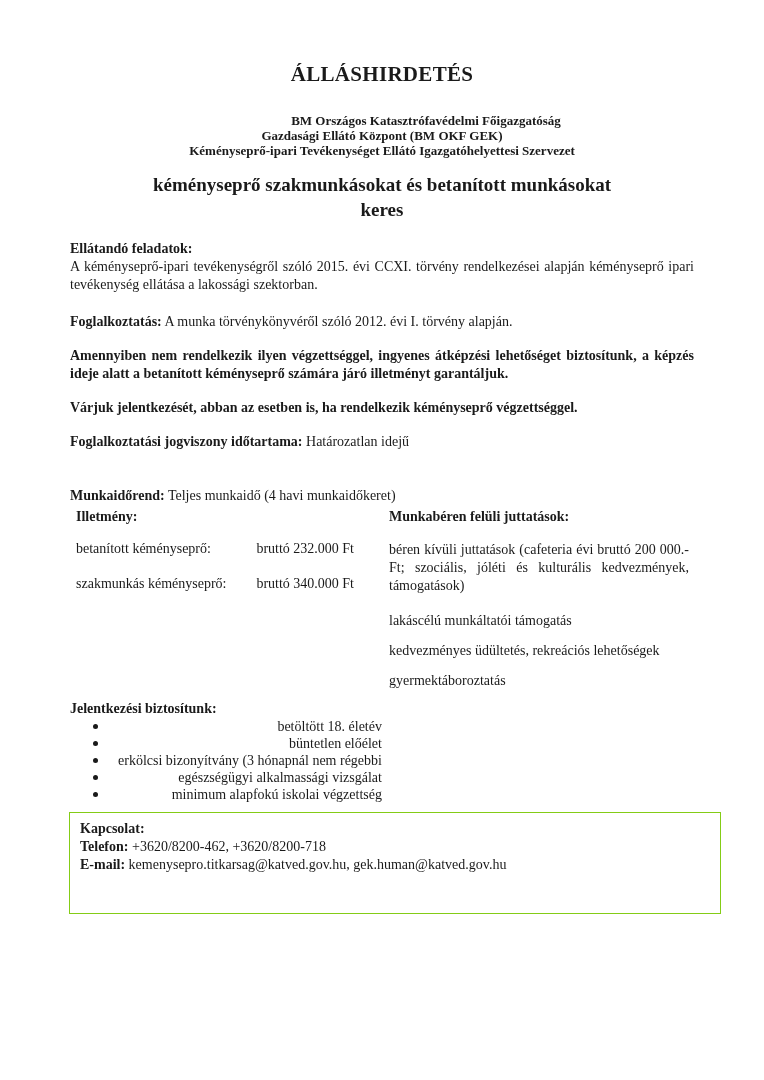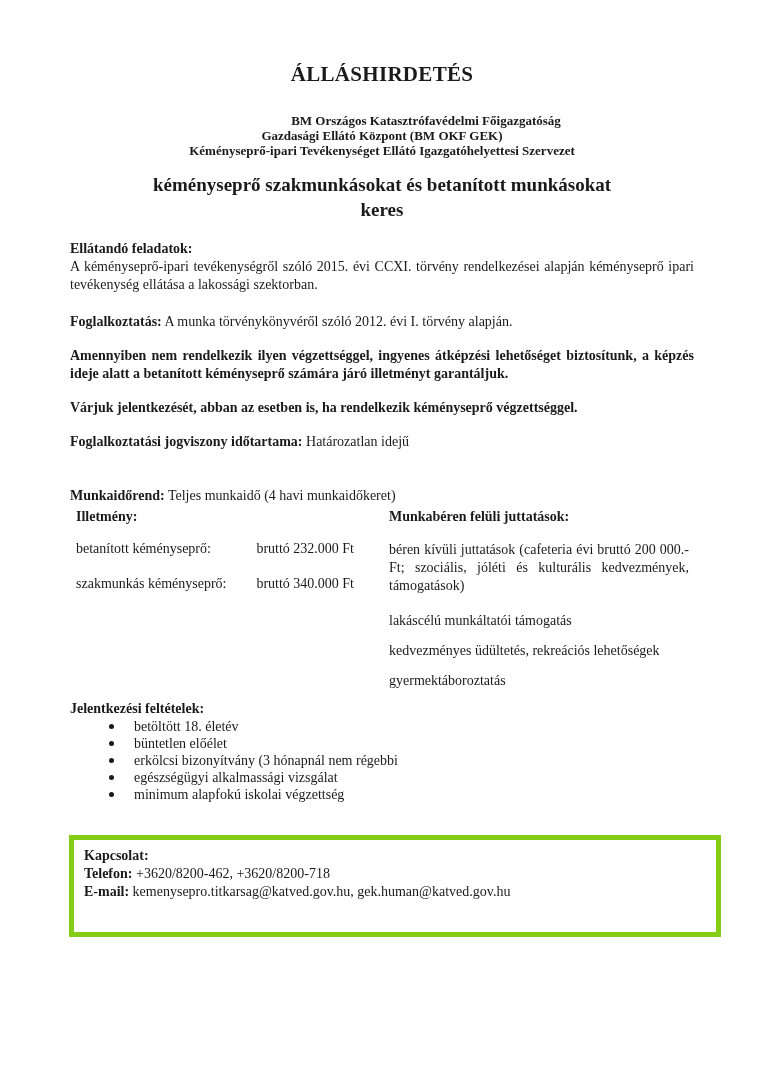--- a/index.html
+++ b/index.html
@@ -17,26 +17,26 @@
     .org2 { top: 128px; }
     .org3 { top: 143px; }
     .headline { font-size: 19px; font-weight: bold; }
     .hl1 { top: 174px; }
     .hl2 { top: 199px; }
     .b { font-weight: bold; }
     .para { left: 70px; width: 624px; white-space: normal; line-height: 18px; }
     .justify { text-align: justify; text-align-last: left; }
     .table-col { white-space: normal; line-height: 18px; }
     .salary-row { display: flex; justify-content: space-between; width: 278px; }
-    .bullets { left: 86px; }
+    .bullets { left: 70px; text-align: right; }
     .bullet-item { position: relative; height: 17px; line-height: 17px; padding-left: 48px; }
     .bullet-dot { position: absolute; left: 23px; top: 6px; width: 5px; height: 5px; border-radius: 50%; background: #1a1a1a; }
     .contact-box {
-      position: absolute; left: 69px; top: 835px; width: 652px; height: 102px;
-      border: 5px solid #84cc16; box-sizing: border-box;
+      position: absolute; left: 69px; top: 812px; width: 652px; height: 102px;
+      border: 1px solid #84cc16; box-sizing: border-box;
     }
     .contact-inner { position: absolute; left: 10px; top: 7px; line-height: 18px; white-space: nowrap; }
   </style>
 </head>
 <body>
 
 <div class="page">
 
   <div class="abs center title">ÁLLÁSHIRDETÉS</div>
 
@@ -81,21 +81,21 @@
   </div>
 
   <div class="abs table-col" style="left:389px; top:508px; width:300px;">
     <div class="b">Munkabéren felüli juttatások:</div>
   </div>
   <div class="abs table-col justify" style="left:389px; top:541px; width:300px;">béren kívüli juttatások (cafeteria évi bruttó 200 000.- Ft; szociális, jóléti és kulturális kedvezmények, támogatások)</div>
   <div class="abs" style="left:389px; top:613px;">lakáscélú munkáltatói támogatás</div>
   <div class="abs" style="left:389px; top:643px;">kedvezményes üdültetés, rekreációs lehetőségek</div>
   <div class="abs" style="left:389px; top:673px;">gyermektáboroztatás</div>
 
-  <div class="abs b" style="left:70px; top:701px;">Jelentkezési feltételek:</div>
+  <div class="abs b" style="left:70px; top:701px;">Jelentkezési biztosítunk:</div>
   <div class="abs bullets" style="top:718px;">
     <div class="bullet-item"><span class="bullet-dot"></span><span>betöltött 18. életév</span></div>
     <div class="bullet-item"><span class="bullet-dot"></span><span>büntetlen előélet</span></div>
     <div class="bullet-item"><span class="bullet-dot"></span><span>erkölcsi bizonyítvány (3 hónapnál nem régebbi</span></div>
     <div class="bullet-item"><span class="bullet-dot"></span><span>egészségügyi alkalmassági vizsgálat</span></div>
     <div class="bullet-item"><span class="bullet-dot"></span><span>minimum alapfokú iskolai végzettség</span></div>
   </div>
 
   <div class="contact-box">
     <div class="contact-inner">

